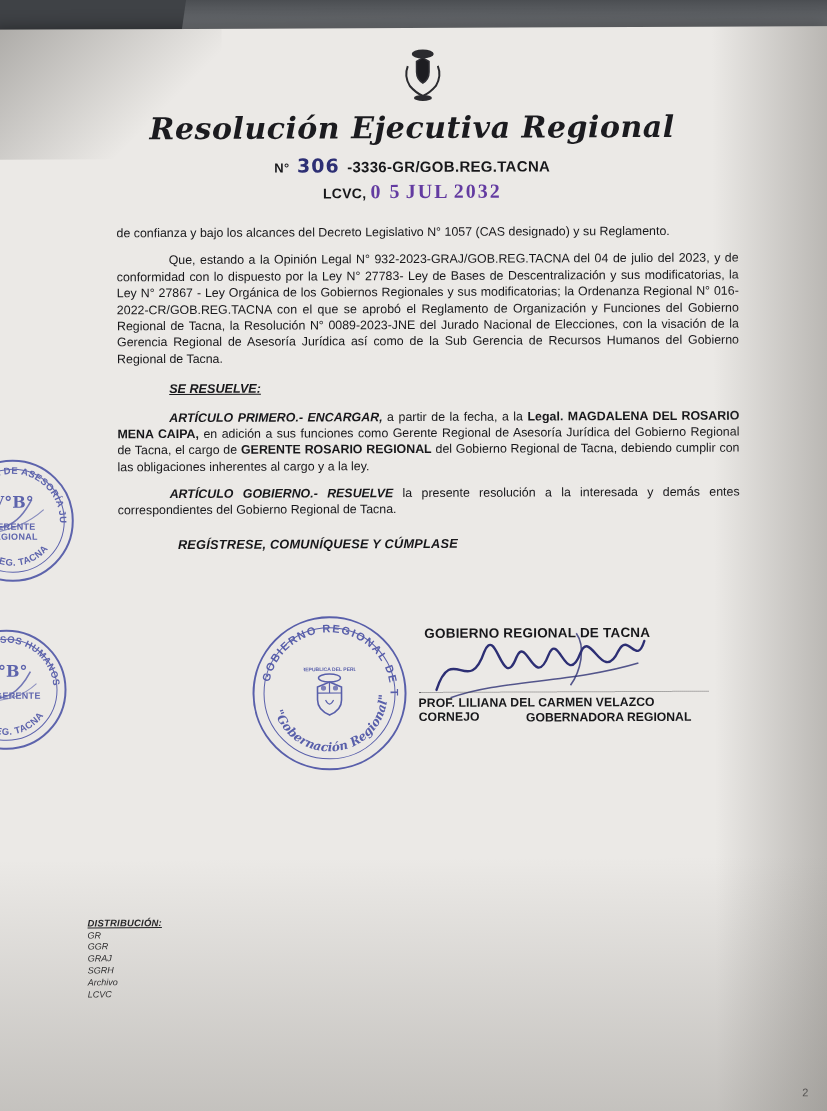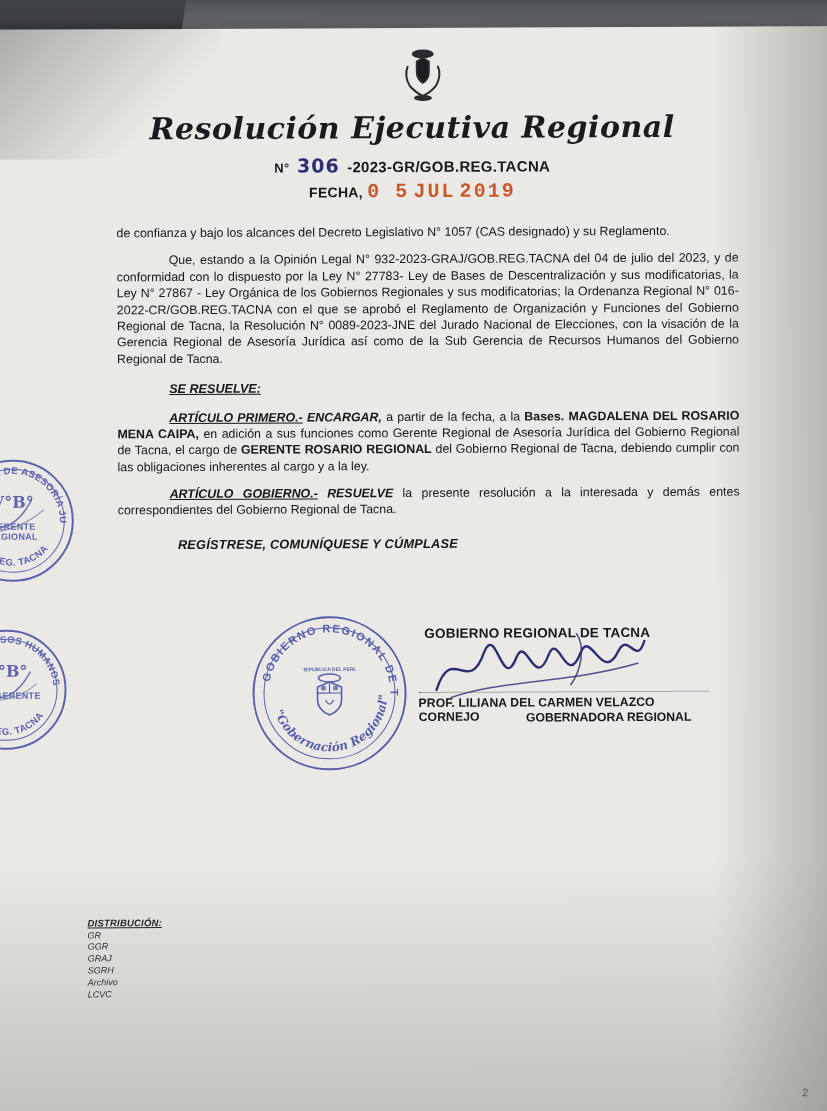--- a/index.html
+++ b/index.html
@@ -131,22 +131,22 @@
   .doc-date {
     position: absolute;
     left: 0; top: 152px;
     width: 840px;
     text-align: center;
     font-size: 14px;
     font-weight: 700;
     letter-spacing: 0.3px;
   }
   .stamp-date {
-    font-family: Liberation Mono, monospace;
-    color: #c2410c;
+    font-family: Liberation Serif, serif;
+    color: #4c1d95;
     font-weight: 700;
     font-size: 20px;
     letter-spacing: 2px;
     opacity: 0.85;
   }
 
   
   .body {
     position: absolute;
     left: 124px;
@@ -154,21 +154,21 @@
     width: 622px;
     font-size: 12.4px;
     line-height: 1.32;
     text-align: justify;
     color: #17171a;
   }
   .body p { margin: 0 0 11px 0; }
   .p-indent { text-indent: 52px; }
   .b { font-weight: 700; }
   .i { font-style: italic; margin-top: 8px; }
-  .ul-b-i { font-style: italic; font-weight: 700; text-decoration: underline; }
+  .ul-b-i { font-style: italic; font-weight: 700; }
 
   .se-resuelve {
     margin: 14px 0 12px 52px !important;
     font-weight: 700;
     font-style: italic;
     text-decoration: underline;
     font-size: 12.6px;
   }
   .registrese {
     margin: 18px 0 0 60px !important;
@@ -350,42 +350,42 @@
         </svg>
       </div>
 
       <div class="doc-title">
         <span>Resolución Ejecutiva Regional</span>
       </div>
 
       <div class="doc-number">
         <span class="n-label">N°</span>
         <span class="handwritten">306</span>
-        <span>-2023-GR/GOB.REG.TACNA</span>
+        <span>-3336-GR/GOB.REG.TACNA</span>
       </div>
 
       <div class="doc-date">
-        <span>FECHA,</span>
+        <span>LCVC,</span>
         <span class="stamp-date">0 5</span>
         <span class="stamp-date faded">JUL</span>
-        <span class="stamp-date faded">2019</span>
+        <span class="stamp-date faded">2032</span>
       </div>
 
       <div class="body">
         <p>de confianza y bajo los alcances del Decreto Legislativo N° 1057 (CAS designado) y su Reglamento.</p>
 
         <p class="p-indent">Que, estando a la Opinión Legal N° 932-2023-GRAJ/GOB.REG.TACNA del 04 de julio del 2023, y de conformidad con lo dispuesto por la Ley N° 27783- Ley de Bases de Descentralización y sus modificatorias, la Ley N° 27867 - Ley Orgánica de los Gobiernos Regionales y sus modificatorias; la Ordenanza Regional N° 016-2022-CR/GOB.REG.TACNA con el que se aprobó el Reglamento de Organización y Funciones del Gobierno Regional de Tacna, la Resolución N° 0089-2023-JNE del Jurado Nacional de Elecciones, con la visación de la Gerencia Regional de Asesoría Jurídica así como de la Sub Gerencia de Recursos Humanos del Gobierno Regional de Tacna.</p>
 
         <p class="se-resuelve">SE RESUELVE:</p>
 
         <p class="p-indent">
           <span class="ul-b-i">ARTÍCULO PRIMERO.-</span>
           <span class="i b">ENCARGAR,</span>
           <span>a partir de la fecha, a la</span>
-          <span class="b">Bases.</span>
+          <span class="b">Legal.</span>
           <span class="b">MAGDALENA DEL ROSARIO MENA CAIPA,</span>
           <span>en adición a sus funciones como Gerente Regional de Asesoría Jurídica del Gobierno Regional de Tacna, el cargo de</span>
           <span class="b">GERENTE ROSARIO REGIONAL</span>
           <span>del Gobierno Regional de Tacna, debiendo cumplir con las obligaciones inherentes al cargo y a la ley.</span>
         </p>
 
         <p class="p-indent">
           <span class="ul-b-i">ARTÍCULO GOBIERNO.-</span>
           <span class="i b">RESUELVE</span>
           <span>la presente resolución a la interesada y demás entes correspondientes del Gobierno Regional de Tacna.</span>

